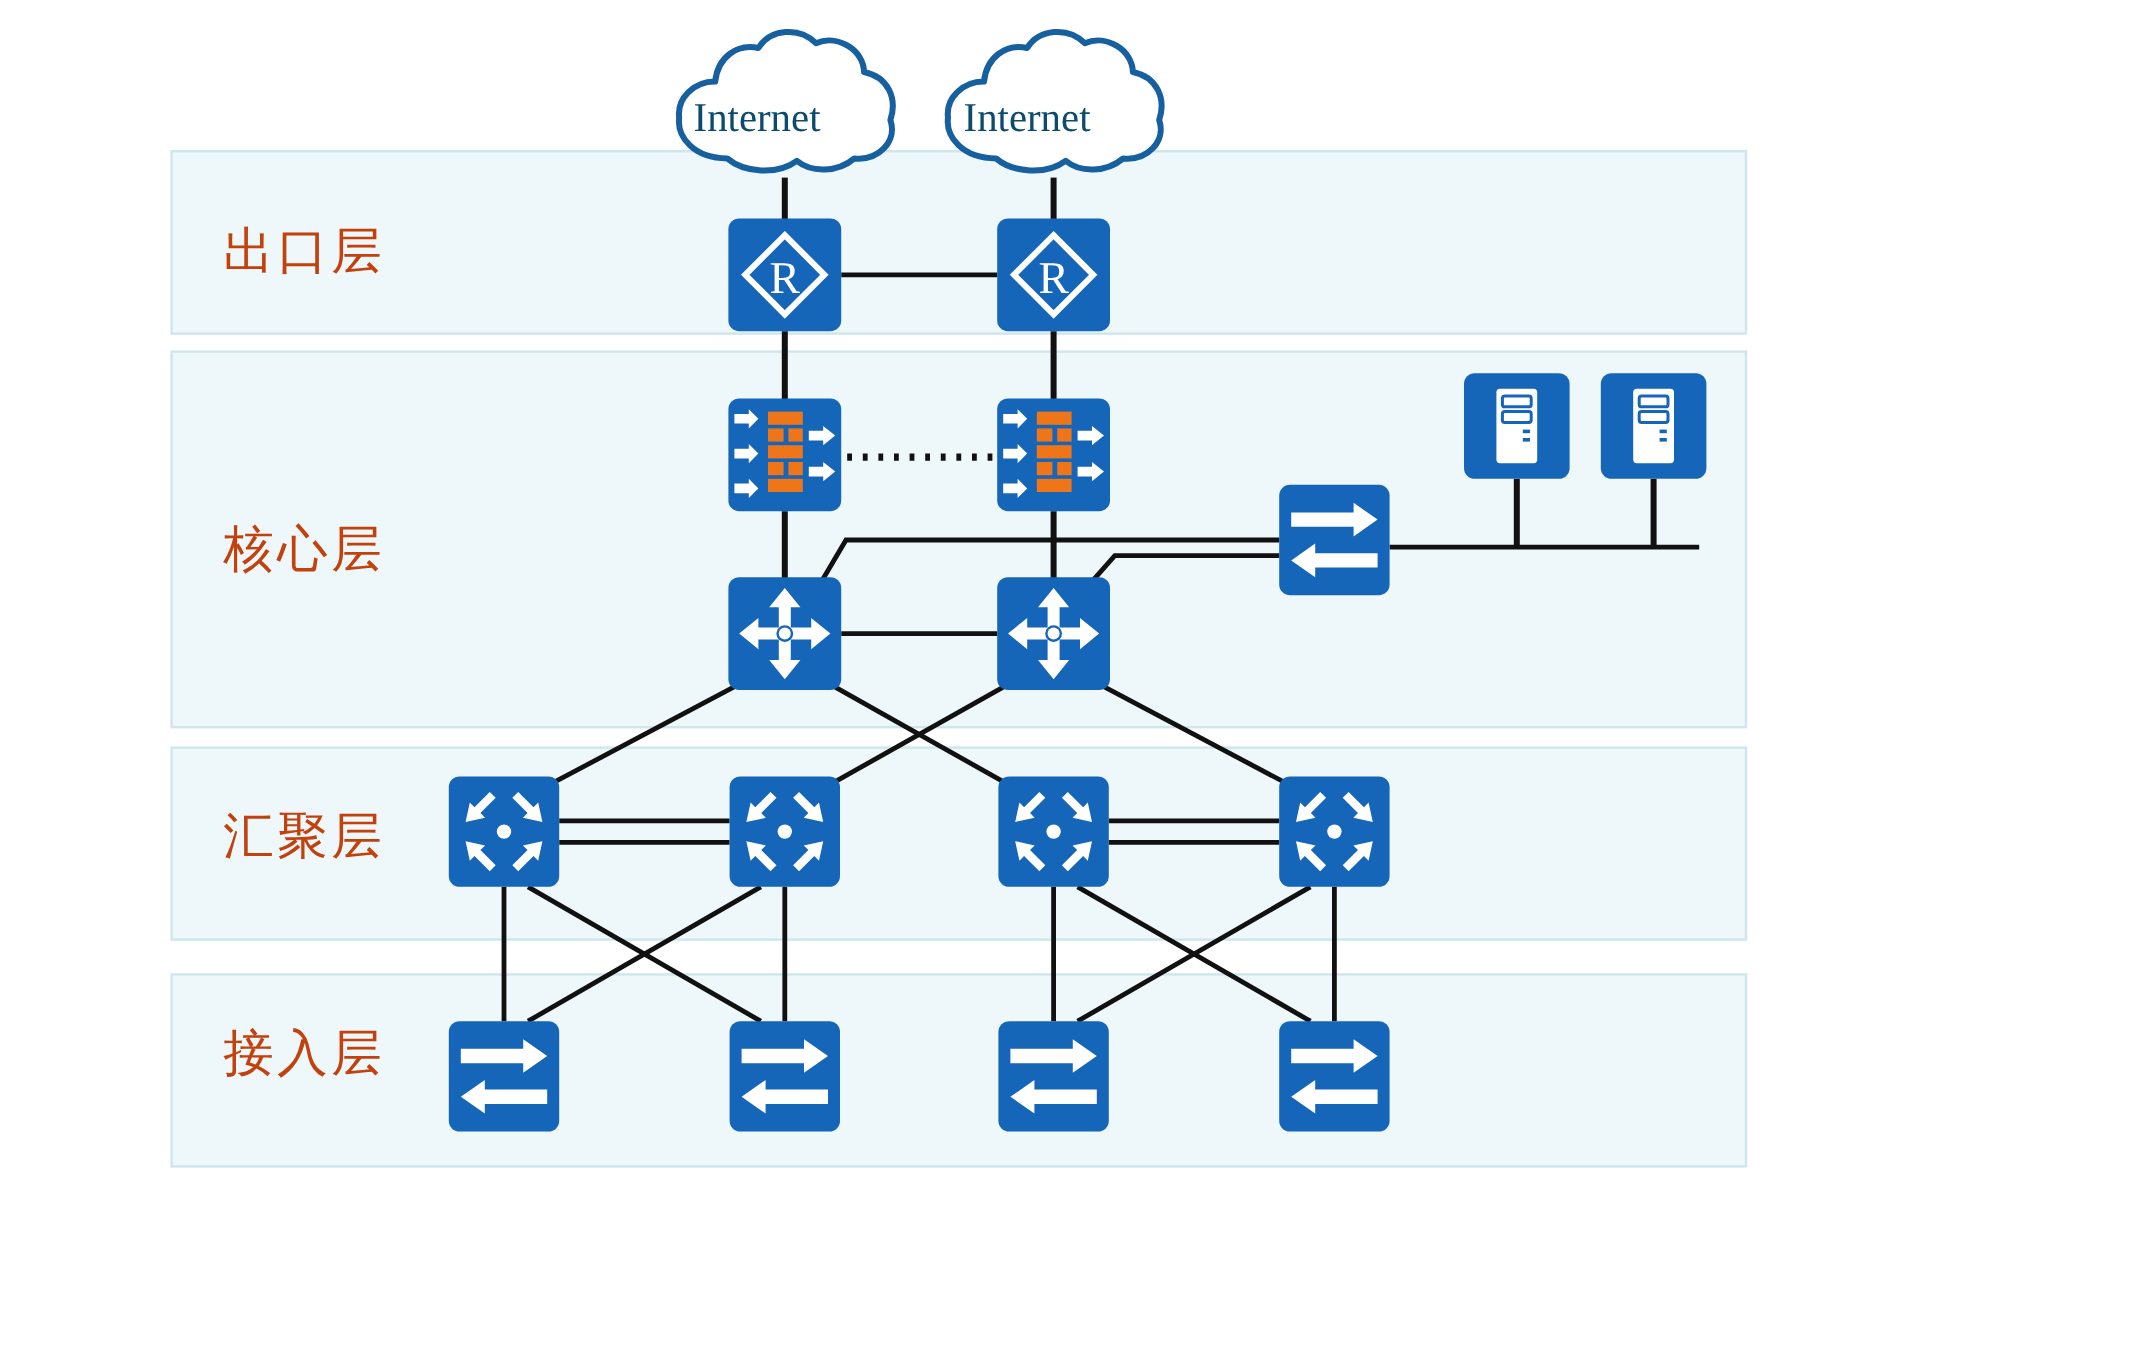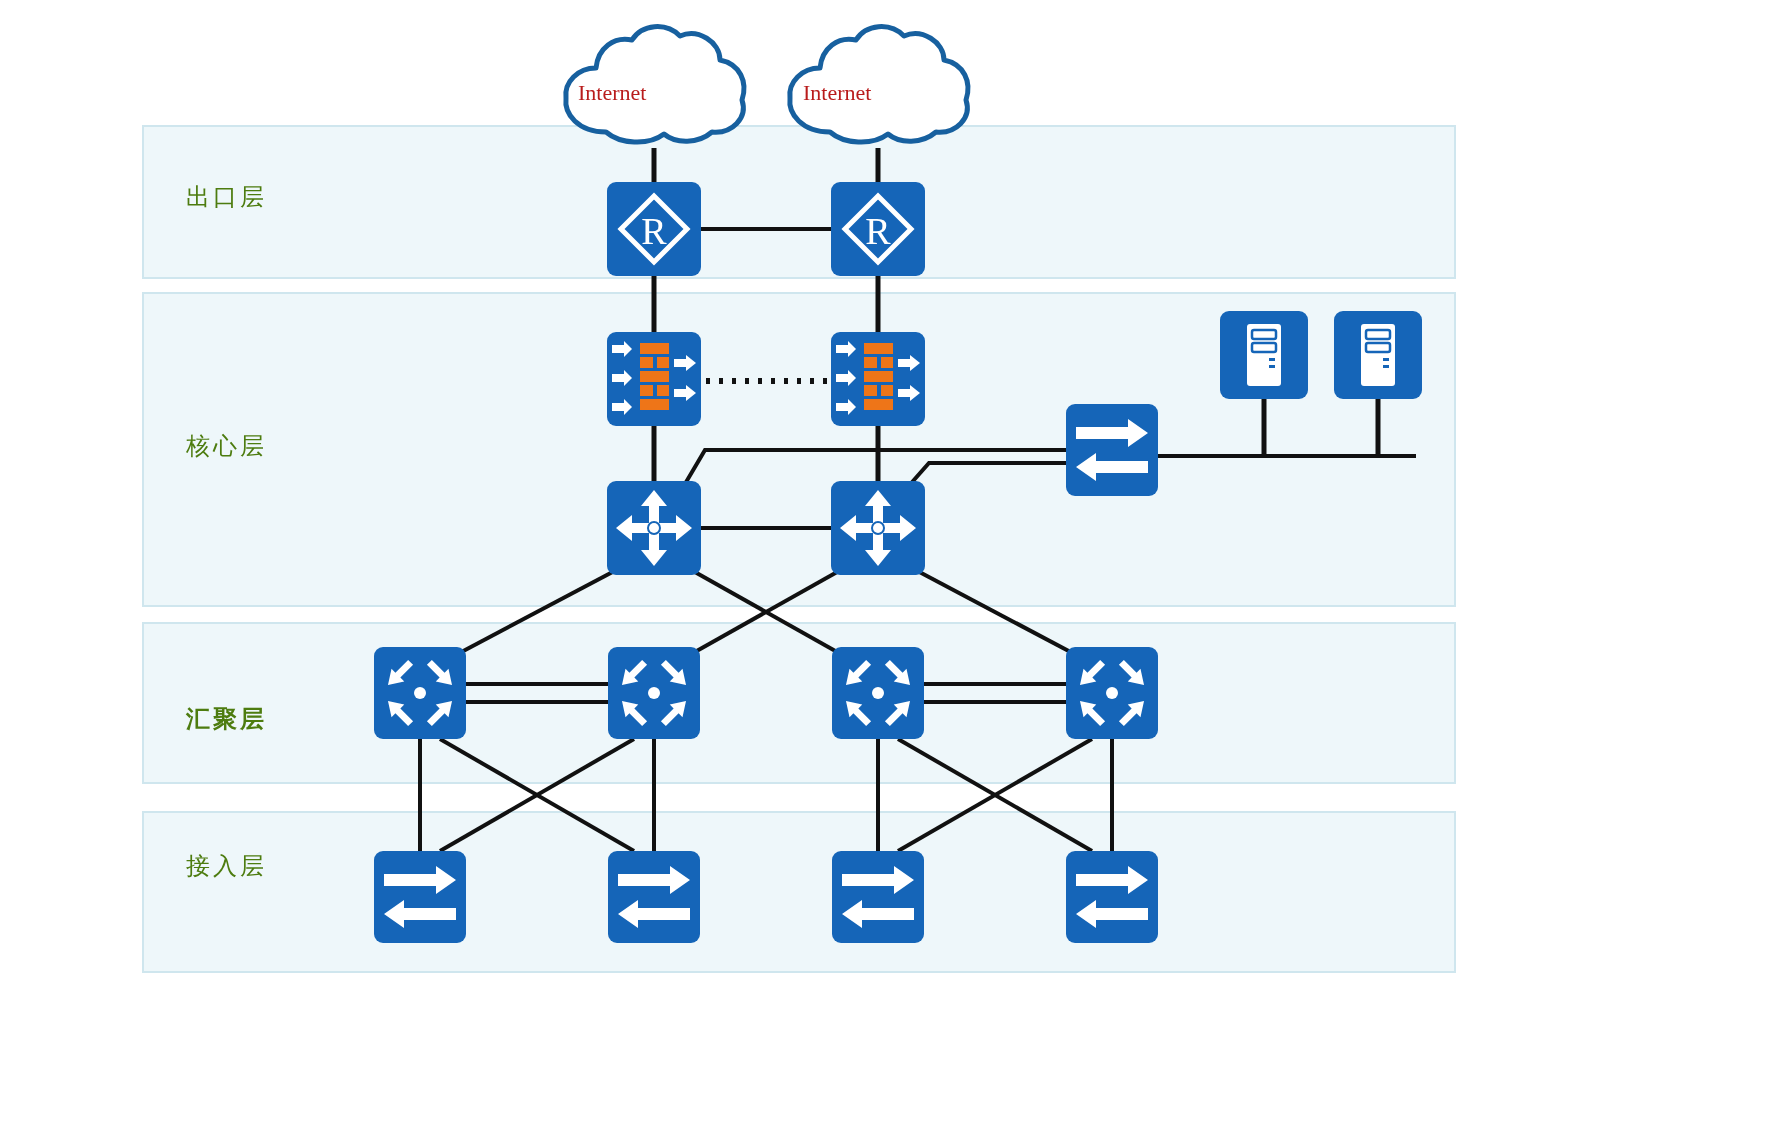--- a/index.html
+++ b/index.html
@@ -35,31 +35,31 @@
     top: 0;
     width: 1781px;
     height: 1142px;
   }
   #bands { z-index: 1; }
   #links { z-index: 2; }
   #nodes { z-index: 3; }
   .band-label {
     position: absolute;
     font-family: "Liberation Sans", sans-serif;
-    font-size: 24px;
-    color: #4d7c0f;
+    font-size: 42px;
+    color: #c2410c;
     letter-spacing: 3px;
     white-space: nowrap;
     z-index: 5;
   }
   .cloud-label {
     position: absolute;
     font-family: "Liberation Serif", serif;
-    font-size: 22px;
-    color: #b91c1c;
+    font-size: 34px;
+    color: #0c4a6e;
     white-space: nowrap;
     z-index: 6;
   }
 </style>
 </head>
 <body>
 
 <div id="stage">
 
   <svg id="bands" class="layer-svg" viewBox="0 0 1781 1142">
@@ -286,17 +286,17 @@
     <g transform="translate(1112,897)">
         <use href="#access-switch-shape"></use>
       </g>
   </svg>
 
   <div class="cloud-label" style="left:578px; top:80px;">Internet</div>
   <div class="cloud-label" style="left:803px; top:80px;">Internet</div>
 
   <div class="band-label" style="left:186px; top:181px;">出口层</div>
   <div class="band-label" style="left:186px; top:430px;text-align:center;">核心层</div>
-  <div class="band-label" style="left:186px; top:703px;font-weight:bold;">汇聚层</div>
+  <div class="band-label" style="left:186px; top:669px;">汇聚层</div>
   <div class="band-label" style="left:186px; top:850px;text-align:right;">接入层</div>
 
   <div id="rightstrip"></div>
 </div>
 
 </body></html>

